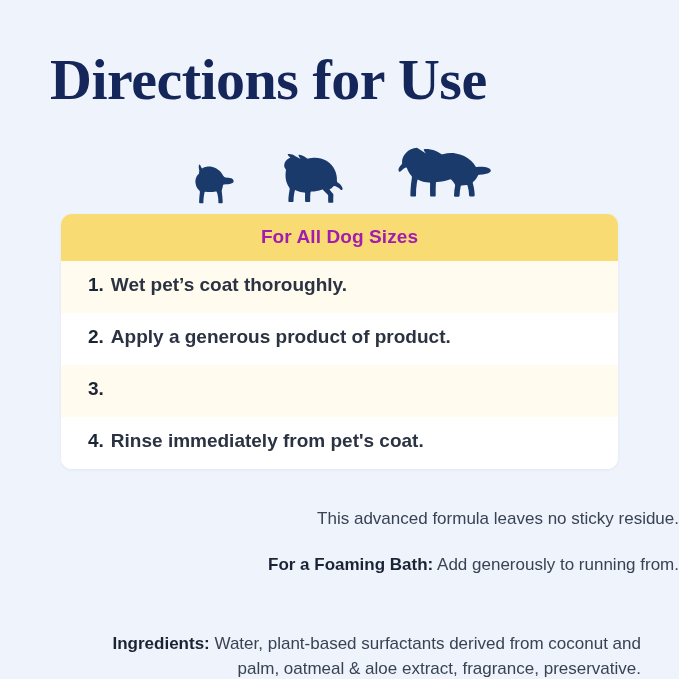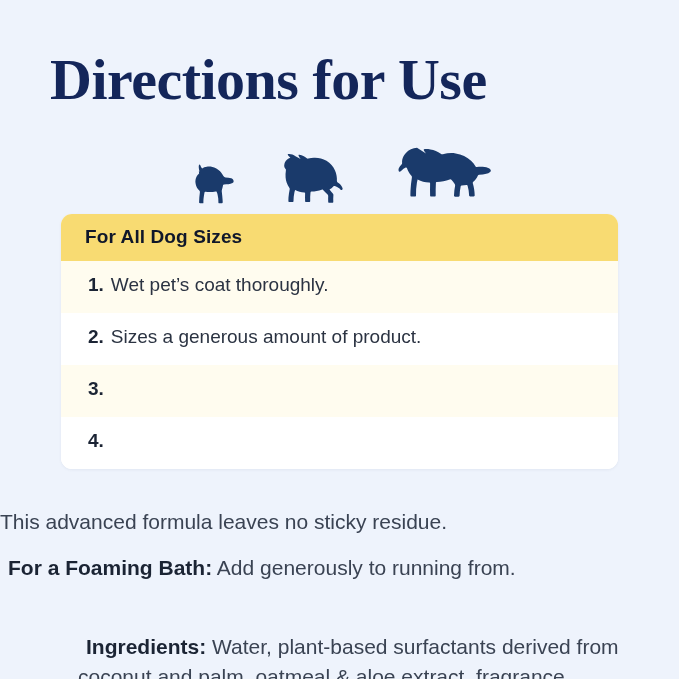--- a/index.html
+++ b/index.html
@@ -57,21 +57,22 @@
     left: 61px;
     top: 214px;
     width: 557px;
     border-radius: 11px;
     overflow: hidden;
     background: #ffffff;
     box-shadow: 0 1px 3px rgba(60,70,110,0.07);
   }
   .card-header {
     background: #f8db72;
-    color: #0f172a;
+    color: #a21caf;
+    text-align: center;
     font-size: 19px;
     font-weight: 600;
     letter-spacing: 0.1px;
     padding: 12px 24px 13px;
   }
   .step-row {
     display: flex;
     align-items: baseline;
     padding: 13px 0 14px 27px;
     font-size: 19px;
@@ -79,30 +80,30 @@
     min-height: 25px;
   }
   .step-row.odd  { background: #fffcef; }
   .step-row.even { background: #ffffff; }
   .step-num {
     font-weight: 700;
     color: #1b2434;
     margin-right: 7px;
     flex: 0 0 auto;
   }
-  .step-text { flex: 1 1 auto; }
+  .step-text { flex: 1 1 auto; font-weight: bold; }
 
   
   .note {
     position: absolute;
     left: 0;
     width: 679px;
-    text-align: left;
+    text-align: right;
     color: #3a4353;
-    font-size: 21px;
+    font-size: 17px;
     line-height: 1.45;
   }
   .note-residue { top: 507px; }
   .note-foaming { top: 553px; }
   .note-ingredients {
     top: 632px;
     left: 58px;
     width: 563px;
     margin-left: 20px;
   }
@@ -135,29 +136,30 @@
 
     <div class="card-header">For All Dog Sizes</div>
 
     <div class="step-row odd">
       <span class="step-num">1.</span>
       <span class="step-text">Wet pet’s coat thoroughly.</span>
     </div>
 
     <div class="step-row even">
       <span class="step-num">2.</span>
-      <span class="step-text">Sizes a generous amount of product.</span>
+      <span class="step-text">Apply a generous product of product.</span>
     </div>
 
     <div class="step-row odd">
       <span class="step-num">3.</span>
     </div>
 
     <div class="step-row even">
       <span class="step-num">4.</span>
+      <span class="step-text">Rinse immediately from pet's coat.</span>
     </div>
 
   </div>
 
   <div class="note note-residue">This advanced formula leaves no sticky residue.</div>
 
   <div class="note note-foaming">
     <b>For a Foaming Bath:</b>
     <span>Add generously to running from.</span>
   </div>

